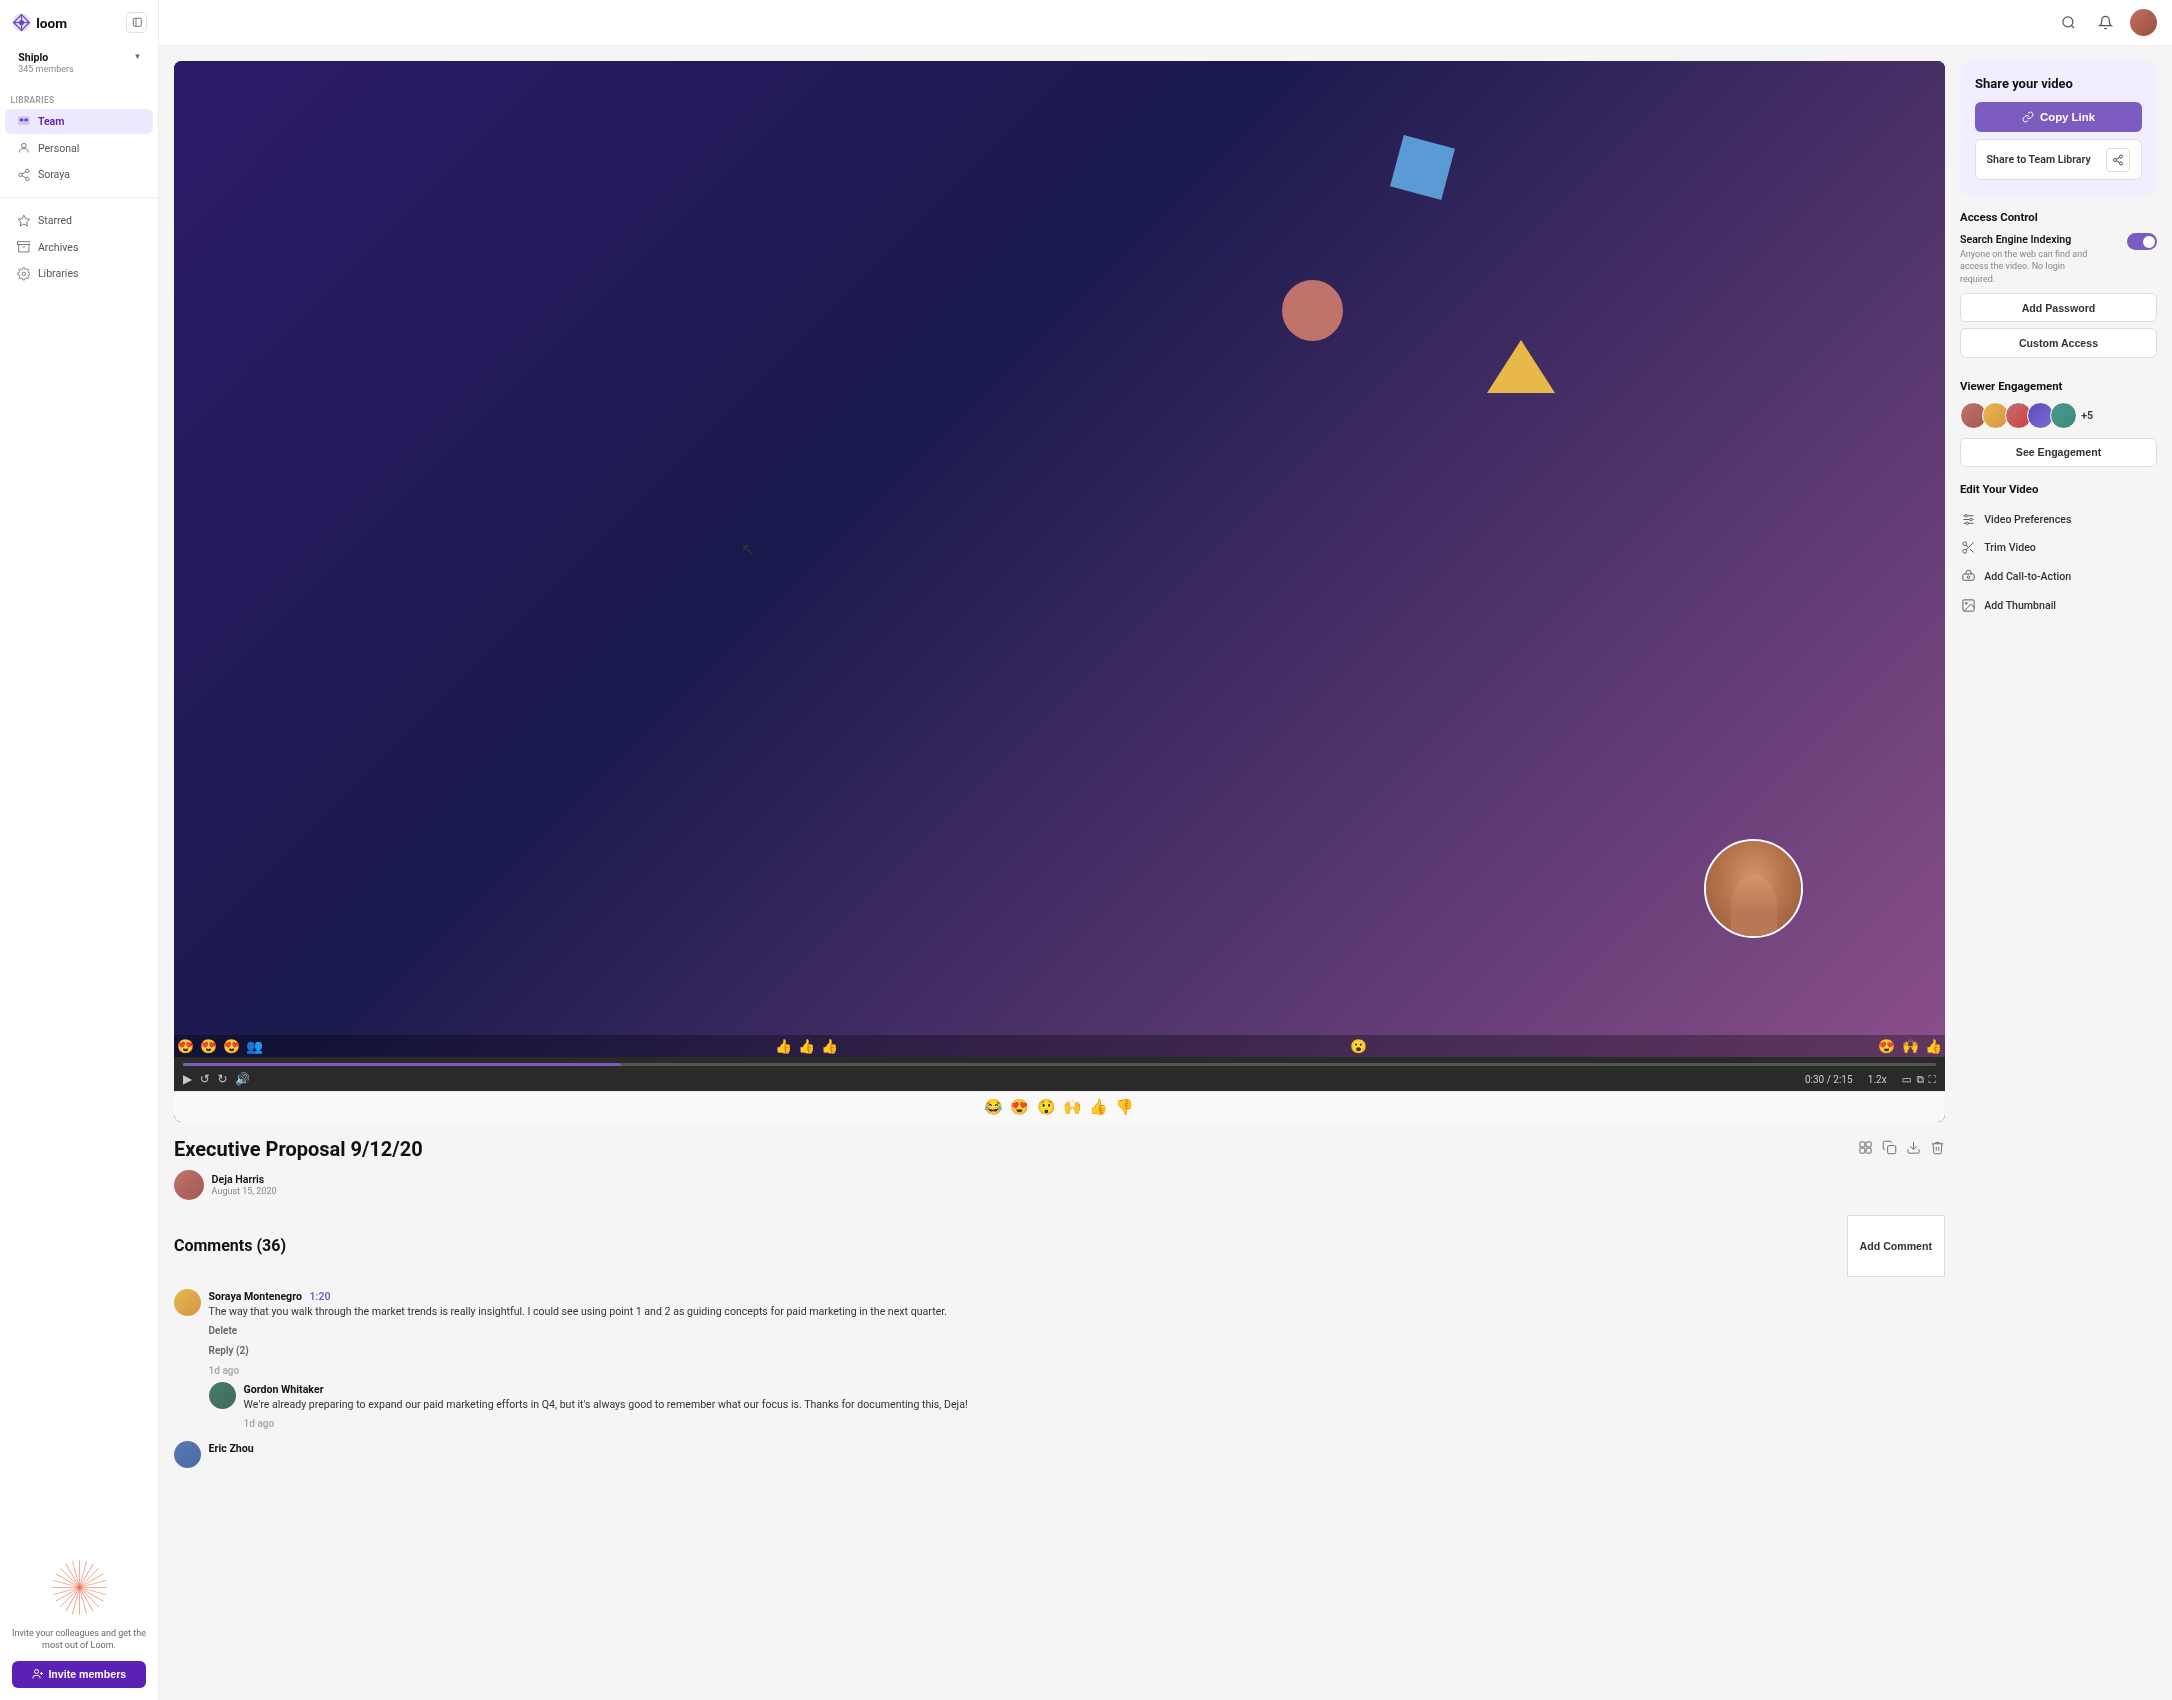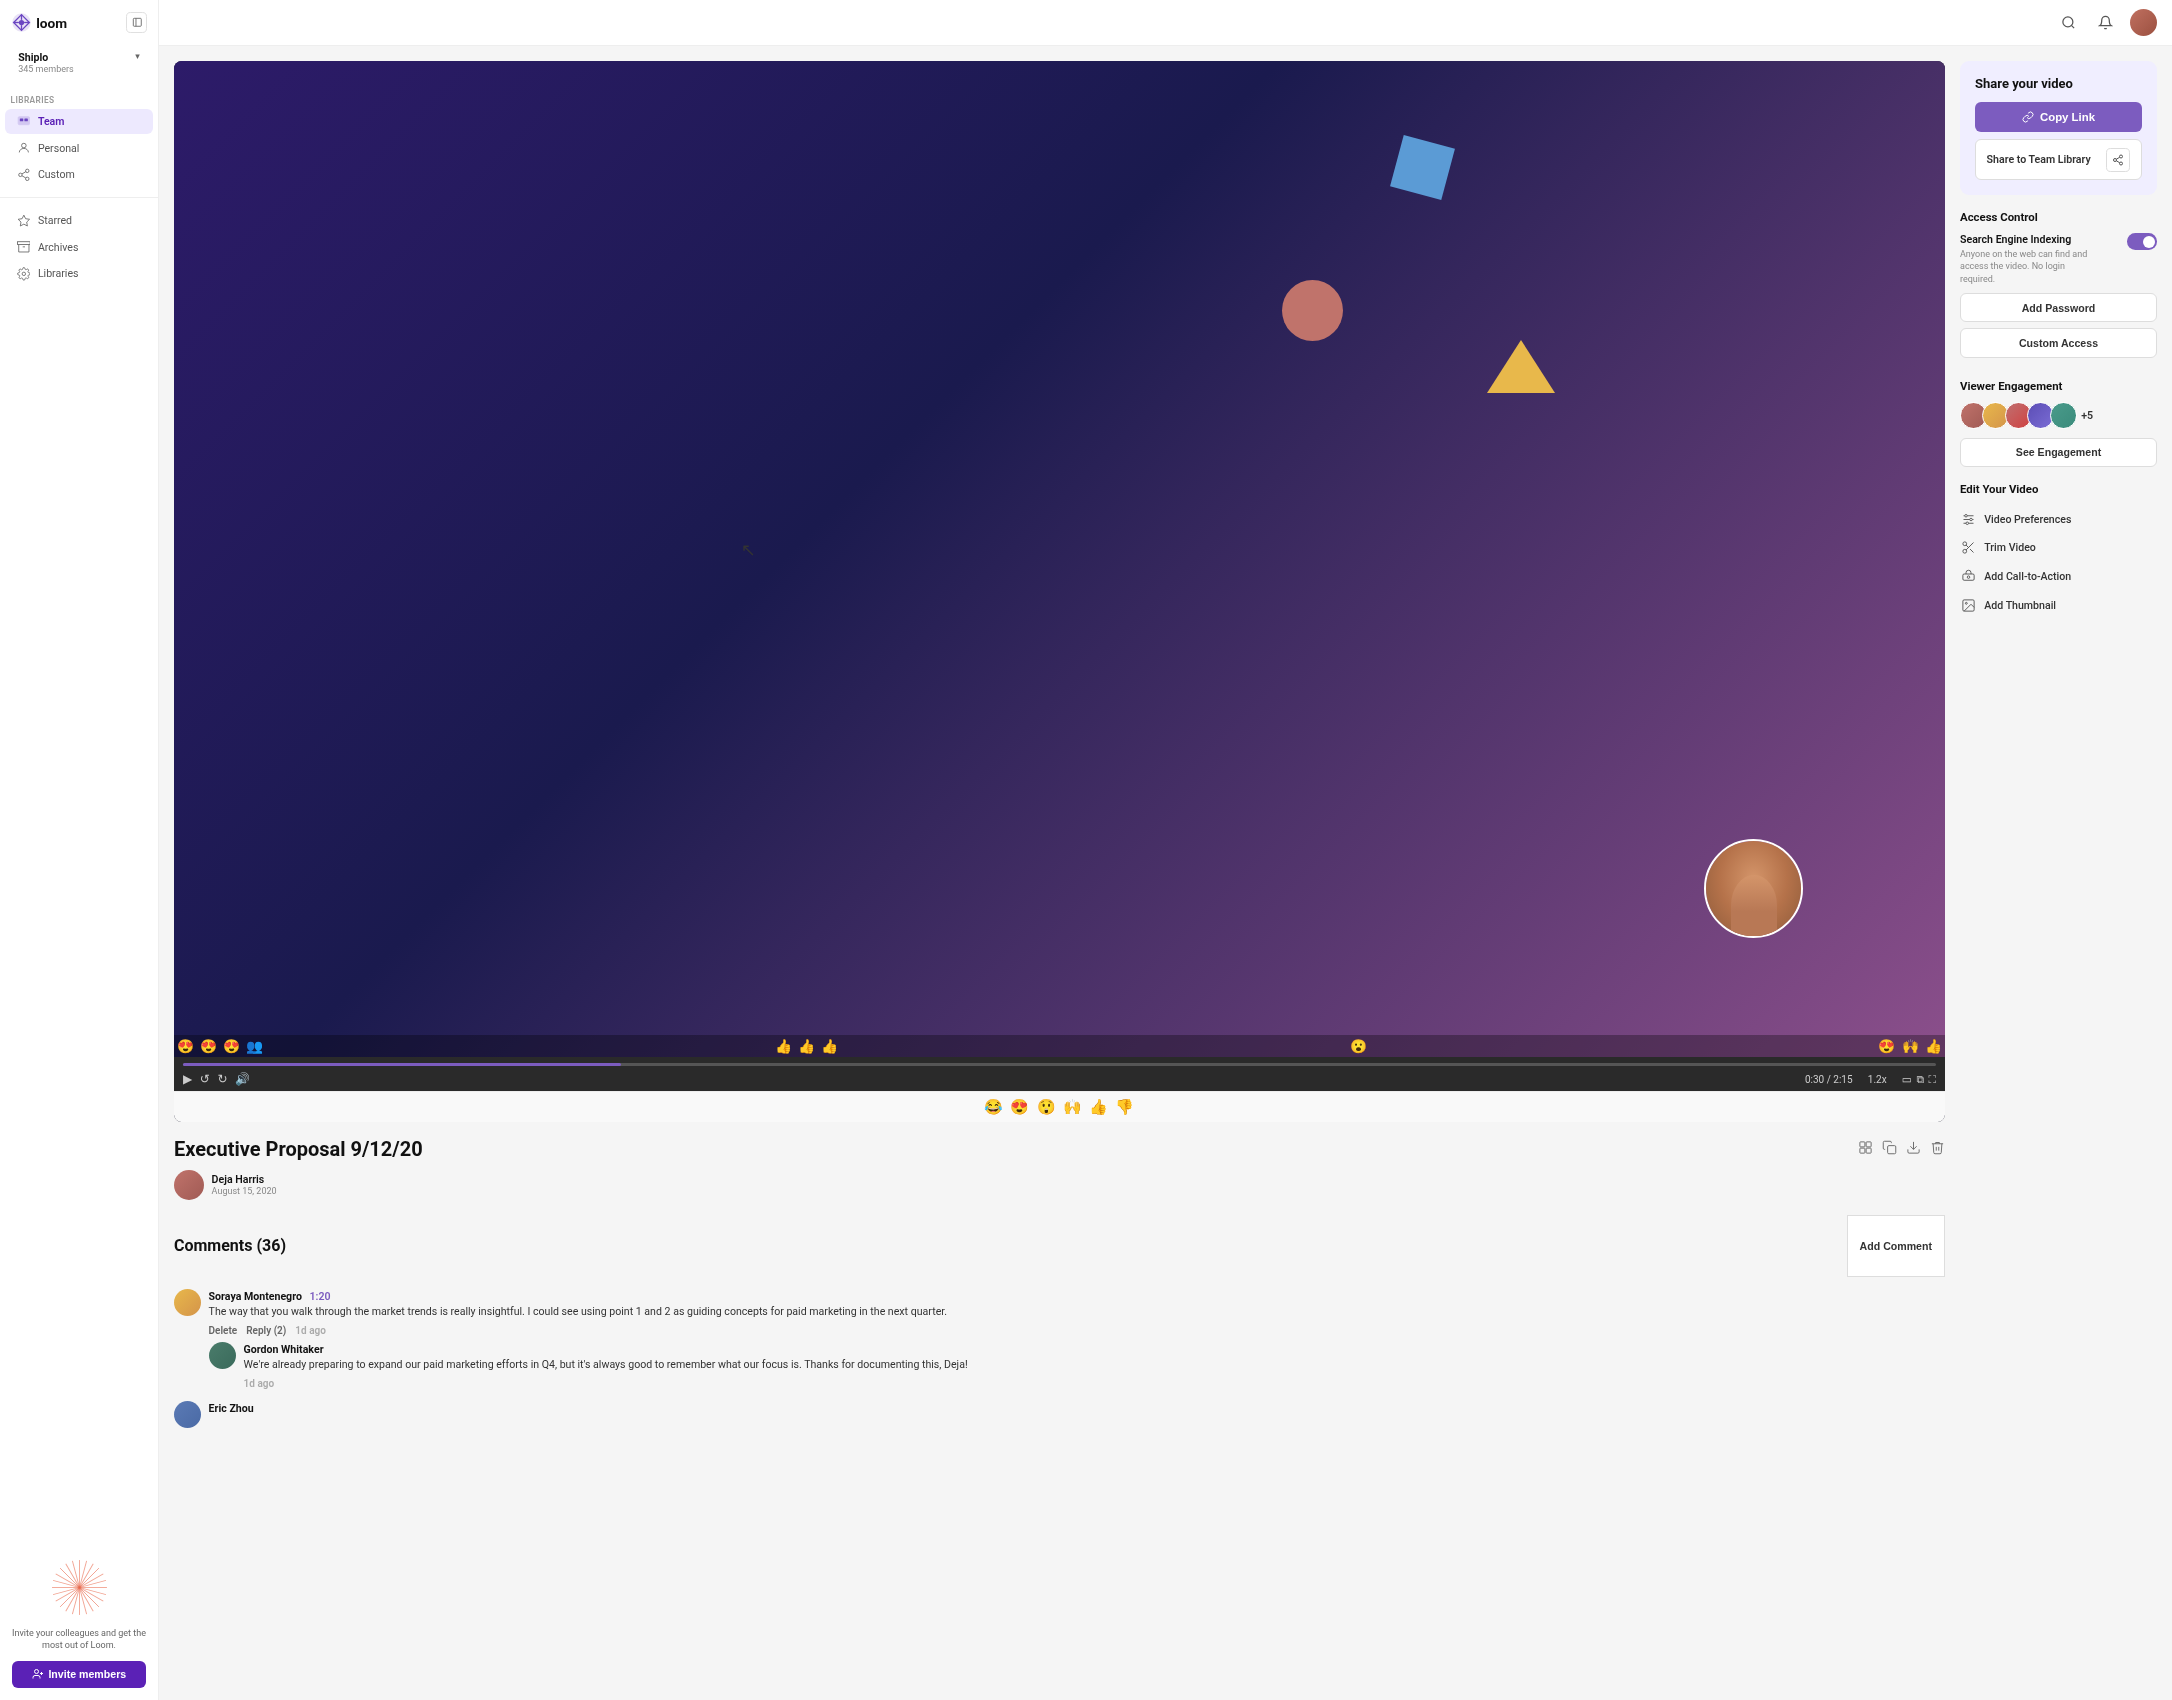--- a/index.html
+++ b/index.html
@@ -179,21 +179,21 @@
     .comment-avatar {
       width: 27px; height: 27px; border-radius: 50%; flex-shrink: 0;
     }
     .comment-avatar.soraya { background: linear-gradient(135deg, #e8b84b, #d4944a); }
     .comment-avatar.gordon { background: linear-gradient(135deg, #4a7c6b, #3a6a5b); }
     .comment-avatar.eric { background: linear-gradient(135deg, #5b7ab5, #4a6aa5); }
     .comment-body {}
     .comment-author { font-weight: 700; font-size: 10.6px; color: #111; display: inline; }
     .comment-time-link { color: #7c5cbf; font-size: 10.6px; margin-left: 4.6px; font-weight: 600; cursor: pointer; }
     .comment-text { font-size: 10.6px; color: #333; line-height: 1.5; margin-top: 1.5px; }
-    .comment-actions { display: flex; gap: 9px; margin-top: 4.6px; }
+    .comment-actions { display: flex; gap: 9px; margin-top: 4.6px; flex-direction: column; }
     .comment-action { font-size: 10px; color: #666; cursor: pointer; font-weight: 600; }
     .comment-action.muted { color: #aaa; }
     .reply-indent { margin-left: 35px; margin-top: -6px; margin-bottom: 12px; }
 
     
     .right-panel {
       width: 197px; flex-shrink: 0; display: flex; flex-direction: column; gap: 15px;
     }
 
     .share-card {
@@ -363,21 +363,21 @@
     <div class="nav-item">
       <span class="nav-icon">
         <svg width="13.7" height="13.7" viewBox="0 0 24 24" fill="none" stroke="#666" stroke-width="1.5">
           <circle cx="18" cy="5" r="3"></circle>
             <circle cx="6" cy="12" r="3"></circle>
             <circle cx="18" cy="19" r="3"></circle>
           <line x1="8.59" y1="13.51" x2="15.42" y2="17.49"></line>
             <line x1="15.41" y1="6.51" x2="8.59" y2="10.49"></line>
         </svg>
       </span>
-      <span>Custom</span>
+      <span>Soraya</span>
     </div>
   </nav>
 
   <div class="divider"></div>
 
   <nav>
     <div class="nav-item">
       <span class="nav-icon">
         <svg width="13.7" height="13.7" viewBox="0 0 24 24" fill="none" stroke="#666" stroke-width="1.5">
           <polygon points="12,2 15.09,8.26 22,9.27 17,14.14 18.18,21.02 12,17.77 5.82,21.02 7,14.14 2,9.27 8.91,8.26"></polygon>

